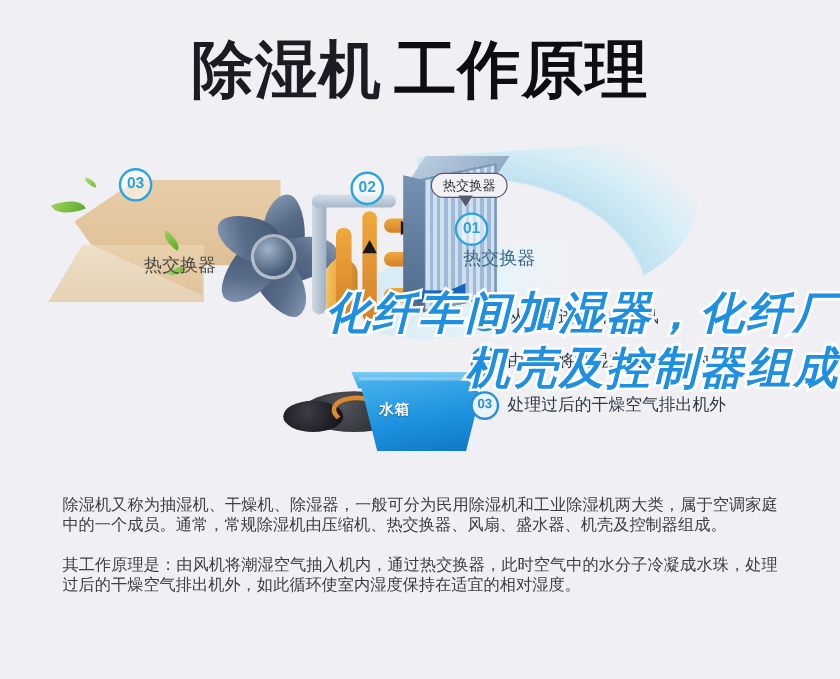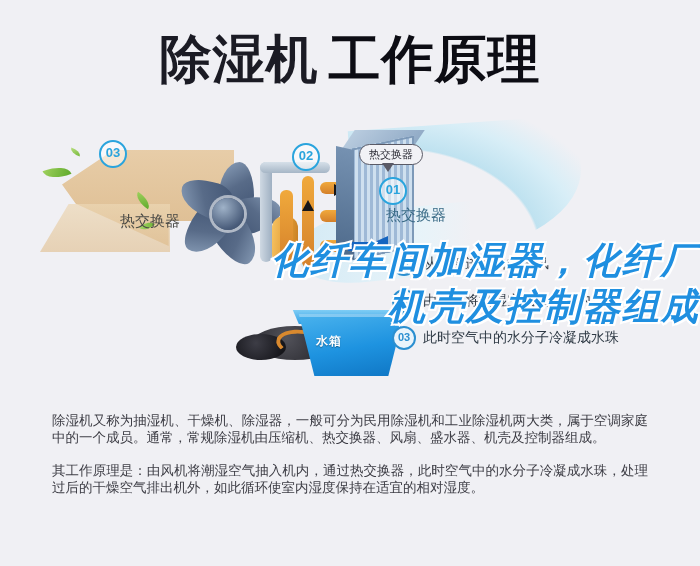--- a/index.html
+++ b/index.html
@@ -299,21 +299,21 @@
       <div class="step">
         <span class="num">01</span>
         <span class="txt">从下部进风口中进风</span>
       </div>
       <div class="step">
         <span class="num">02</span>
         <span class="txt">由风机将潮湿空气抽入机内</span>
       </div>
       <div class="step">
         <span class="num">03</span>
-        <span class="txt">此时空气中的水分子冷凝成水珠</span>
+        <span class="txt">处理过后的干燥空气排出机外</span>
       </div>
     </div>
   </div>
 
   <div class="watermark">
     <div class="wm-line"><span>化纤车间加湿器，化纤厂</span></div>
     <div class="wm-line"><span>机壳及控制器组成</span></div>
   </div>
 
   <div class="copy">

